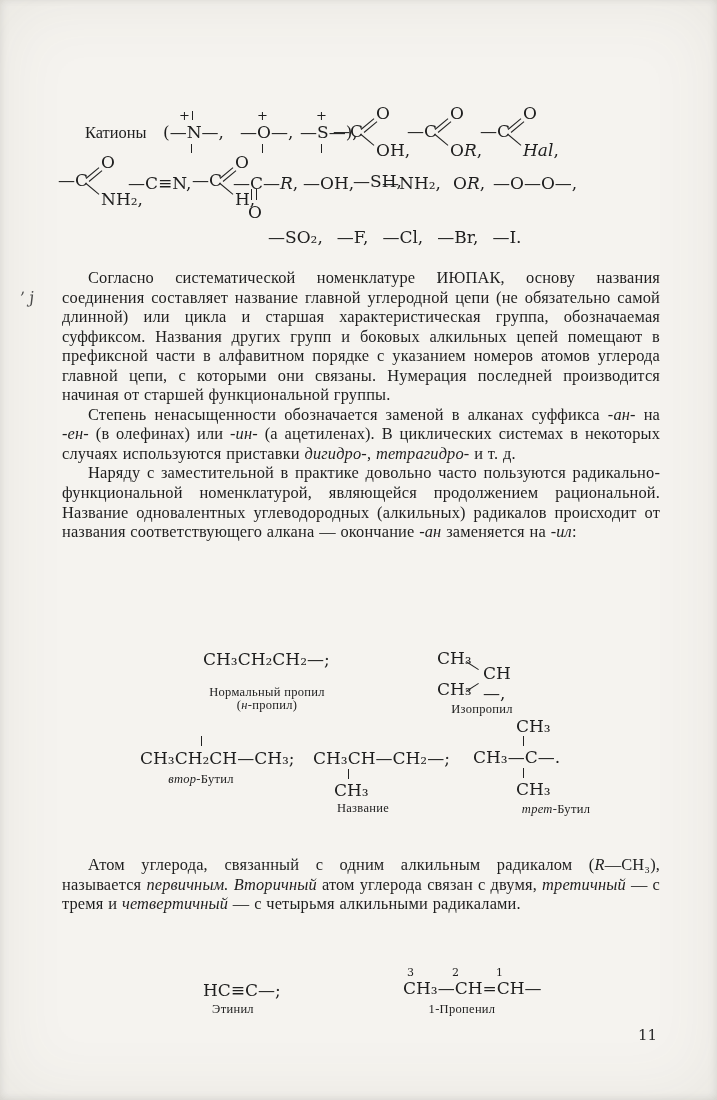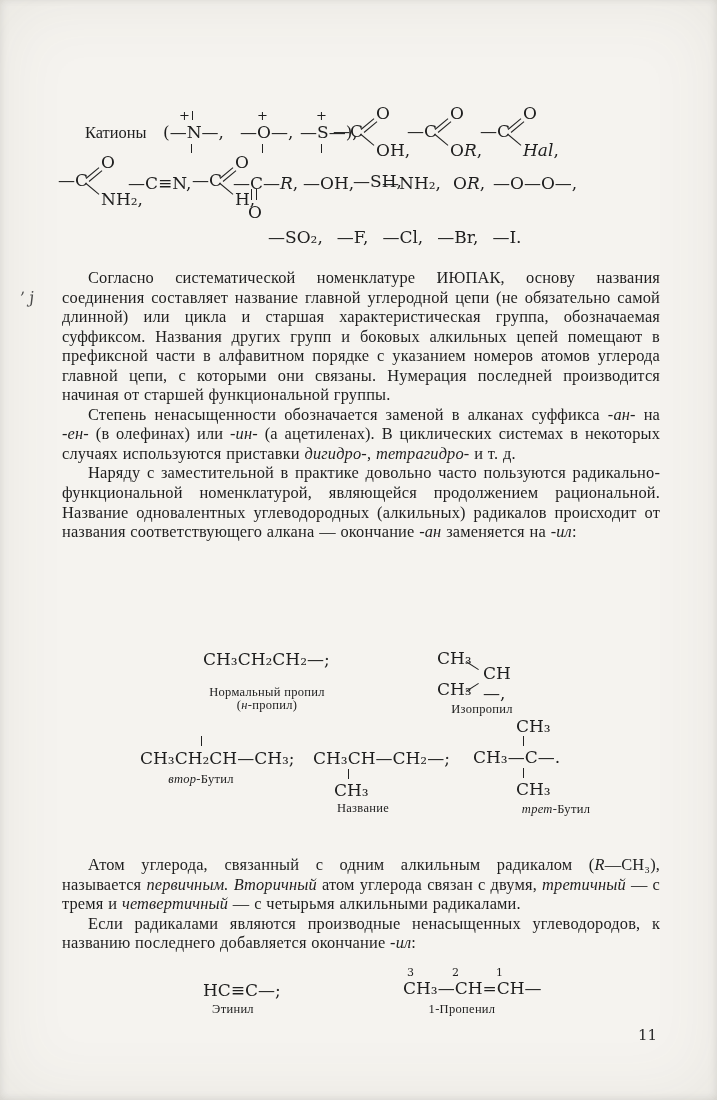--- a/index.html
+++ b/index.html
@@ -201,21 +201,20 @@
 
   <span class="fx" style="left:516px;top:716px">CH₃</span>
   <i class="vbar" style="left:523px;top:736px"></i>
   <span class="fx" style="left:473px;top:747px">CH₃—C—.</span>
   <i class="vbar" style="left:523px;top:768px"></i>
   <span class="fx" style="left:516px;top:779px">CH₃</span>
   <span class="rlabel" style="left:556px;top:802px"><span class="it">трет</span><span>-Бутил</span></span>
 
   <div class="tblock" id="block2">
     <p class="para"><span>Атом углерода, связанный с одним алкильным радикалом (</span><span class="it">R</span><span>—CH₃), называется </span><span class="it">первичным.</span><span> </span><span class="it">Вторичный</span><span> атом углерода связан с двумя, </span><span class="it">третичный</span><span> — с тремя и </span><span class="it">четвертичный</span><span> — с четырьмя алкильными радикалами.</span></p>
-    <p class="para"><span>Если радикалами являются производные ненасыщенных углеводородов, к названию последнего добавляется окончание </span><span class="it">-ил</span><span>:</span></p>
   </div>
 
   <span class="fx" style="left:203px;top:980px">HC≡C—;</span>
   <span class="rlabel" style="left:233px;top:1002px">Этинил</span>
 
   <span class="num" style="left:407px;top:966px">3</span>
   <span class="num" style="left:452px;top:966px">2</span>
   <span class="num" style="left:496px;top:966px">1</span>
   <span class="fx" style="left:403px;top:978px">CH₃—CH=CH—</span>
   <span class="rlabel" style="left:462px;top:1002px">1-Пропенил</span>

